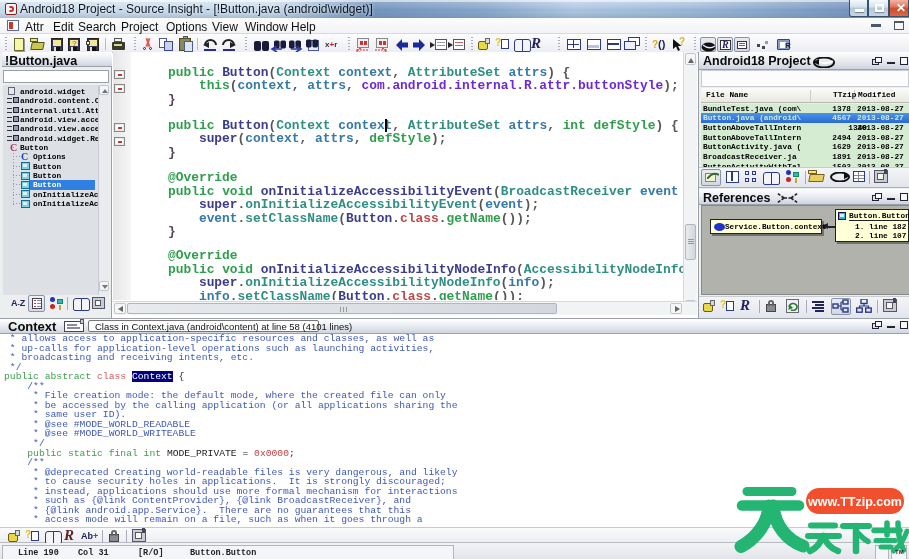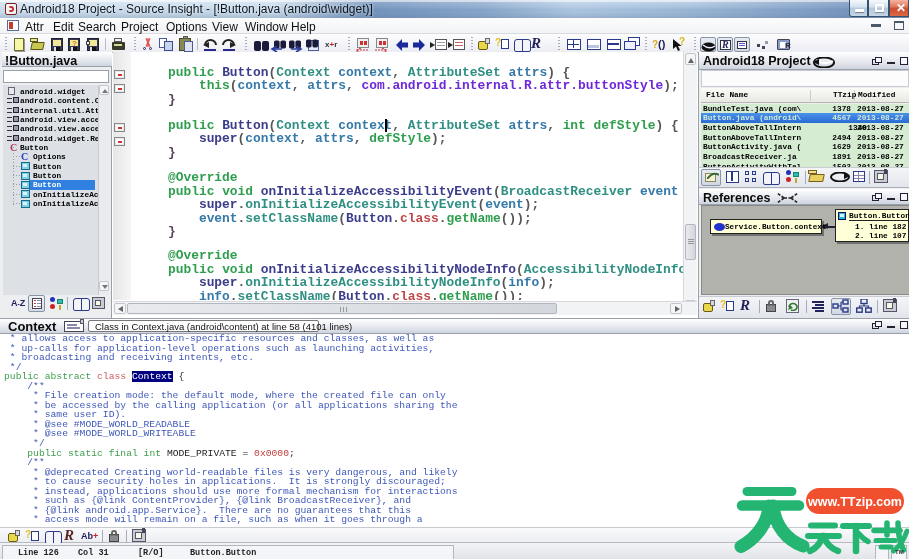--- a/index.html
+++ b/index.html
@@ -612,21 +612,21 @@
 <div class="ab" style="left:126px;top:530px;width:1px;height:13px;background:#aab"></div>
 <div class="ab" style="left:132px;top:529px;width:14px;height:13px;background:#c8ccd4;border:1px solid #556">
     <i class="ab" style="left:2px;top:2px;width:7px;height:7px;background:#f8f8e8;border:1px solid #556"></i>
     <i class="ab" style="left:9px;top:-2px;width:3px;height:5px;background:#445"></i>
   </div>
 <div class="ab" id="statusbar"></div>
 <div id="ctxextra">
 <div class="ab" style="left:2px;top:545px;width:452px;height:14px;border:1px solid #b4b6bc;border-bottom:none;background:#f4f5f8"></div>
 <div class="ab" style="left:875px;top:545px;width:14px;height:14px;border:1px solid #b4b6bc;border-bottom:none;background:#f4f5f8"></div>
 <div class="ab" style="left:891px;top:545px;width:16px;height:14px;border:1px solid #b4b6bc;border-bottom:none;background:#f4f5f8"></div>
-<span class="ab mono" style="left:18px;top:548px;font-size:8.5px;font-weight:bold;color:#222">Line 126</span>
+<span class="ab mono" style="left:18px;top:548px;font-size:8.5px;font-weight:bold;color:#222">Line 190</span>
     <span class="ab mono" style="left:78px;top:548px;font-size:8.5px;font-weight:bold;color:#222">Col 31</span>
     <span class="ab mono" style="left:138px;top:548px;font-size:8.5px;font-weight:bold;color:#222">[R/O]</span>
     <span class="ab mono" style="left:190px;top:548px;font-size:8.5px;font-weight:bold;color:#222">Button.Button</span>
 </div>
 
 <svg class="ab" style="left:730px;top:480px;z-index:50" width="179" height="79" viewBox="0 0 179 79">
 <g stroke="#25b573" fill="none" stroke-linecap="round">
 <path d="M17 11.5 H62" stroke-width="9"></path>
 <path d="M12 25.5 H69" stroke-width="10.5"></path>
 <path d="M39 26 C38 42 27 58 11 66.5" stroke-width="13"></path>

